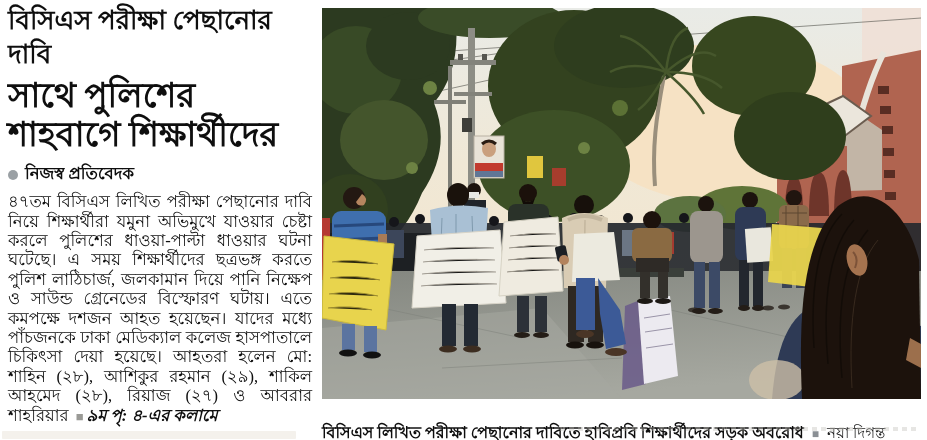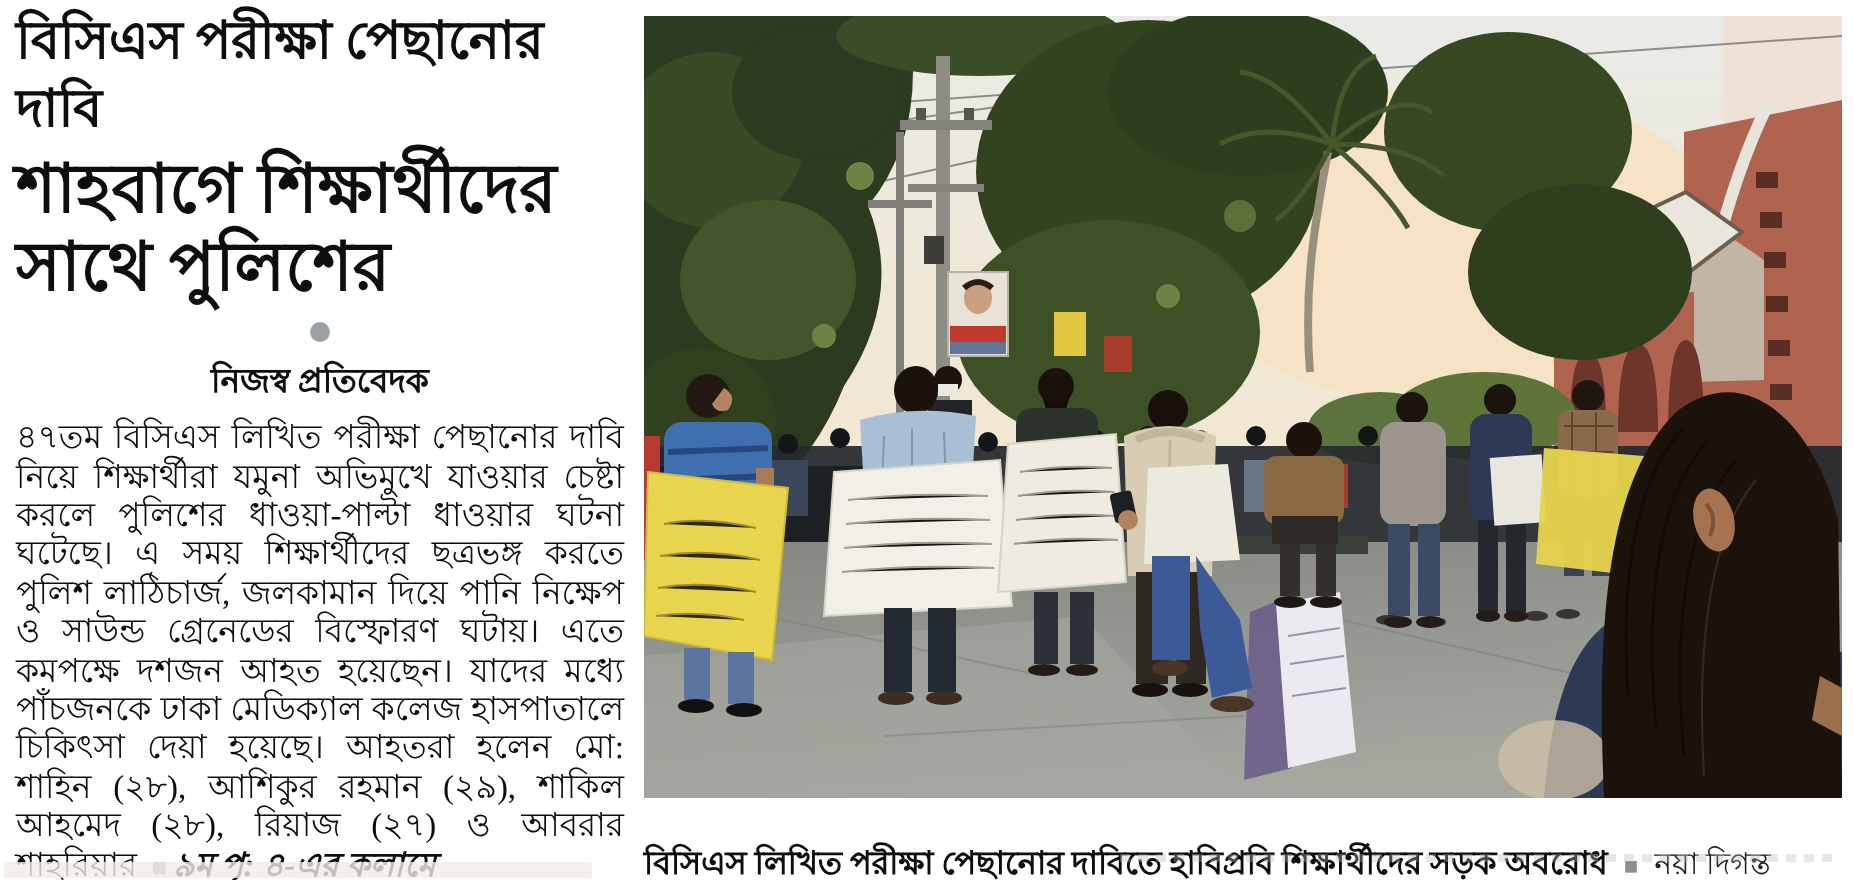--- a/index.html
+++ b/index.html
@@ -2,21 +2,21 @@
 <html><head>
 <meta charset="utf-8">
 <style>
   html,body{margin:0;padding:0;background:#ffffff;}
   .page{position:relative;width:927px;height:440px;background:#ffffff;overflow:hidden;
         font-family:"Liberation Serif","DejaVu Serif",serif;color:#0e0e0e;}
   
   .article-col{position:absolute;left:8px;top:4px;width:304px;}
   .kicker{font-size:26px;font-weight:700;line-height:1.3;letter-spacing:0;}
   .headline{margin:4px 0 2px 0;font-size:34px;font-weight:800;line-height:1.17;}
-  .byline{display:flex;align-items:center;gap:7px;margin:6px 0 4px 0;font-size:16.5px;font-weight:700;flex-direction:column;}
+  .byline{display:flex;align-items:center;gap:7px;margin:6px 0 4px 0;font-size:16.5px;font-weight:700;}
   .byline-bullet{width:10px;height:10px;border-radius:50%;background:#9aa0a4;flex:0 0 auto;}
   .body-text{margin:0;font-size:16.5px;line-height:19.4px;text-align:justify;}
   .jump-marker{color:#9a9a96;font-size:13px;padding:0 3px;}
   .jump-note{font-weight:700;font-style:italic;}
   
   .photo-wrap{position:absolute;left:322px;top:8px;width:599px;height:391px;margin:0;}
   .photo-wrap svg{display:block;width:599px;height:391px;}
   .caption-row{position:absolute;left:322px;top:423px;width:599px;font-size:16px;line-height:1.25;}
   .caption-main{font-weight:700;}
   .caption-marker{color:#8a8f94;font-size:12px;padding:0 4px;}
@@ -28,22 +28,22 @@
                background:repeating-linear-gradient(90deg,#b9b7b0 0 5px,transparent 5px 9px);}
 </style>
 </head>
 <body>
 
 <div class="page">
 
   <div class="article-col">
     <div class="kicker">বিসিএস পরীক্ষা পেছানোর দাবি</div>
     <h1 class="headline">
+      <div>সাথে পুলিশের</div>
       <div>শাহবাগে শিক্ষার্থীদের</div>
-      <div>সাথে পুলিশের</div>
     </h1>
     <div class="byline">
       <span class="byline-bullet"></span>
       <span>নিজস্ব প্রতিবেদক</span>
     </div>
     <p class="body-text"><span>৪৭তম বিসিএস লিখিত পরীক্ষা পেছানোর দাবি নিয়ে শিক্ষার্থীরা যমুনা অভিমুখে যাওয়ার চেষ্টা করলে পুলিশের ধাওয়া-পাল্টা ধাওয়ার ঘটনা ঘটেছে। এ সময় শিক্ষার্থীদের ছত্রভঙ্গ করতে পুলিশ লাঠিচার্জ, জলকামান দিয়ে পানি নিক্ষেপ ও সাউন্ড গ্রেনেডের বিস্ফোরণ ঘটায়। এতে কমপক্ষে দশজন আহত হয়েছেন। যাদের মধ্যে পাঁচজনকে ঢাকা মেডিক্যাল কলেজ হাসপাতালে চিকিৎসা দেয়া হয়েছে। আহতরা হলেন মো: শাহিন (২৮), আশিকুর রহমান (২৯), শাকিল আহমেদ (২৮), রিয়াজ (২৭) ও আবরার শাহরিয়ার</span>
       <span class="jump-marker">■</span><span class="jump-note">৯ম পৃ: ৪-এর কলামে</span>
     </p>
   </div>
 

